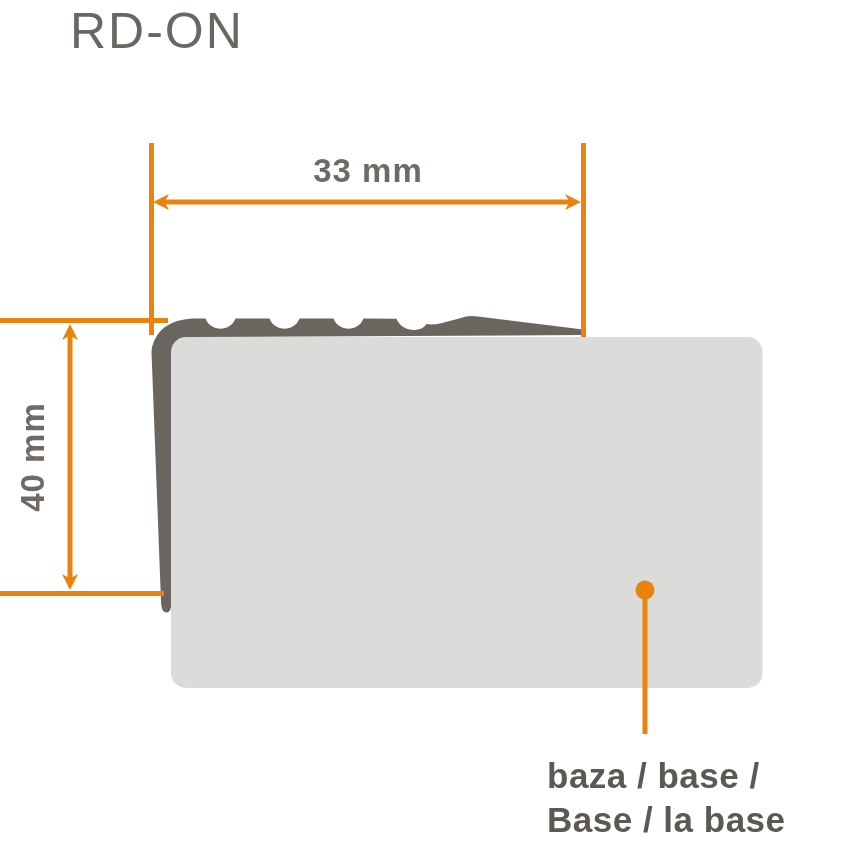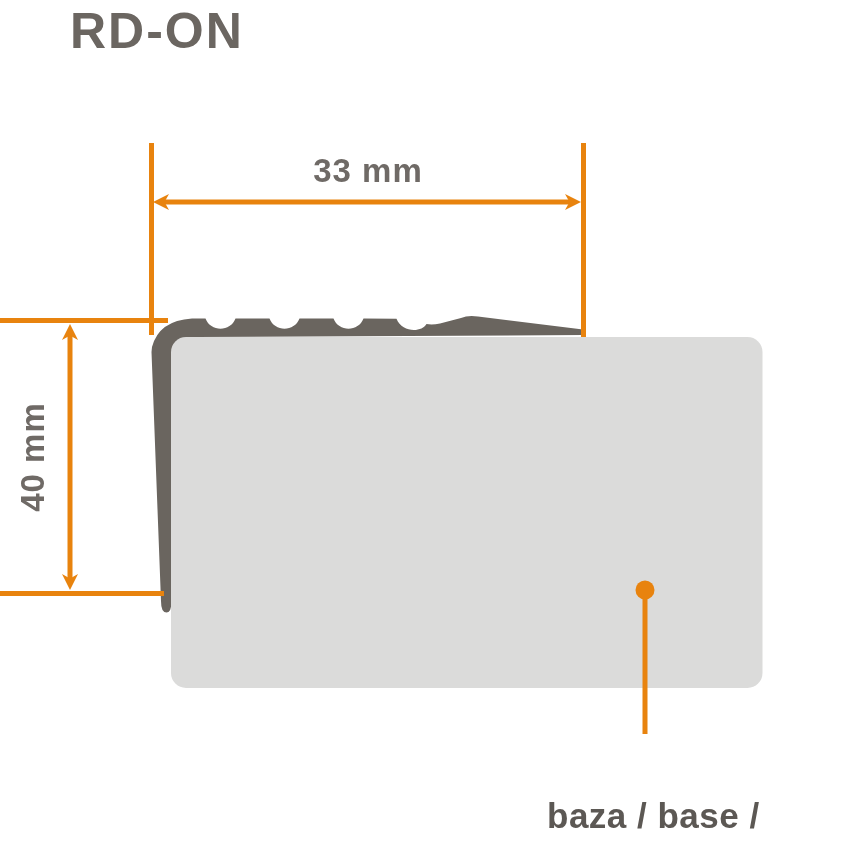--- a/index.html
+++ b/index.html
@@ -20,21 +20,21 @@
     left: 0;
     top: 0;
     width: 852px;
     height: 852px;
   }
   .page-title {
     position: absolute;
     left: 70px;
     top: 2px;
     font-size: 50px;
-    font-weight: 700;
+    font-weight: 400;
     letter-spacing: 2px;
     color: var(--titleGray, #6B6661);
     white-space: nowrap;
   }
   .dim-label {
     position: absolute;
     font-size: 33px;
     font-weight: 700;
     letter-spacing: 1px;
     color: var(--dimGray, #6F6A66);
@@ -53,21 +53,20 @@
   .callout-text {
     position: absolute;
     left: 547px;
     top: 754px;
     font-size: 35px;
     font-weight: 700;
     letter-spacing: 0.5px;
     line-height: 44px;
     color: var(--calloutGray, #5C5854);
     white-space: nowrap;
-    margin-top: 40px;
   }
   
   .fill-orange   { fill: var(--orange, #E8830E); }
   .fill-profile  { fill: var(--profileGray, #6A655F); }
   .fill-base     { fill: var(--baseGray, #DBDBDA); }
 </style>
 </head>
 <body>
 
 <div class="canvas">
@@ -117,15 +116,16 @@
     <circle class="fill-orange" cx="645" cy="590" r="9.5"></circle>
     <rect class="fill-orange" x="642.5" y="590" width="5" height="144"></rect>
   </svg>
 
   <div class="dim-label dim-label-width">33 mm</div>
 
   <div class="dim-label dim-label-height">40 mm</div>
 
   <div class="callout-text">
     <div>baza / base /</div>
+    <div>Base / la base</div>
   </div>
 
 </div>
 
 </body></html>

